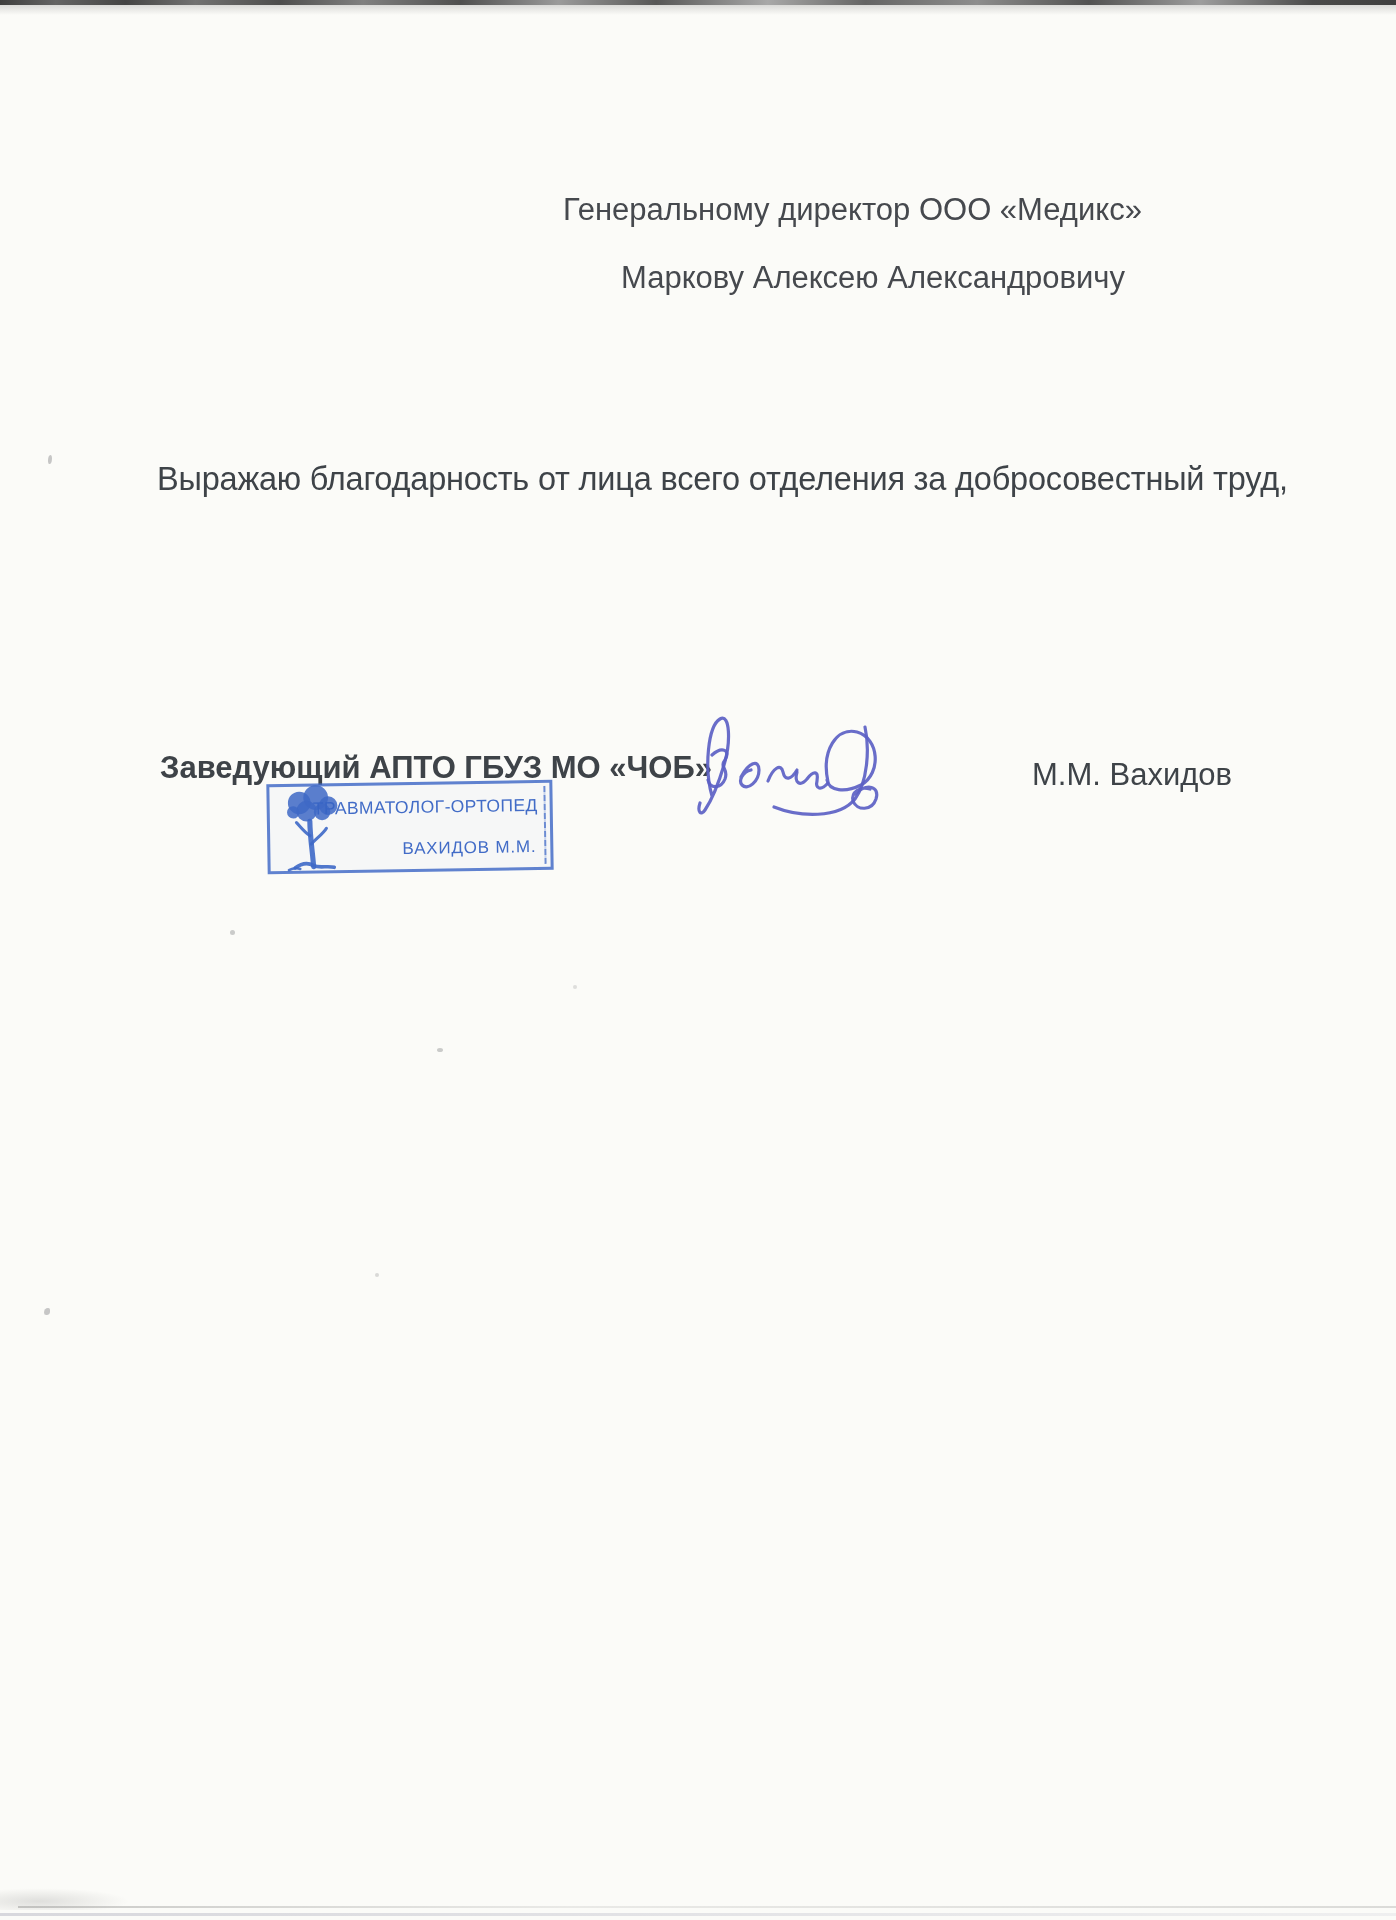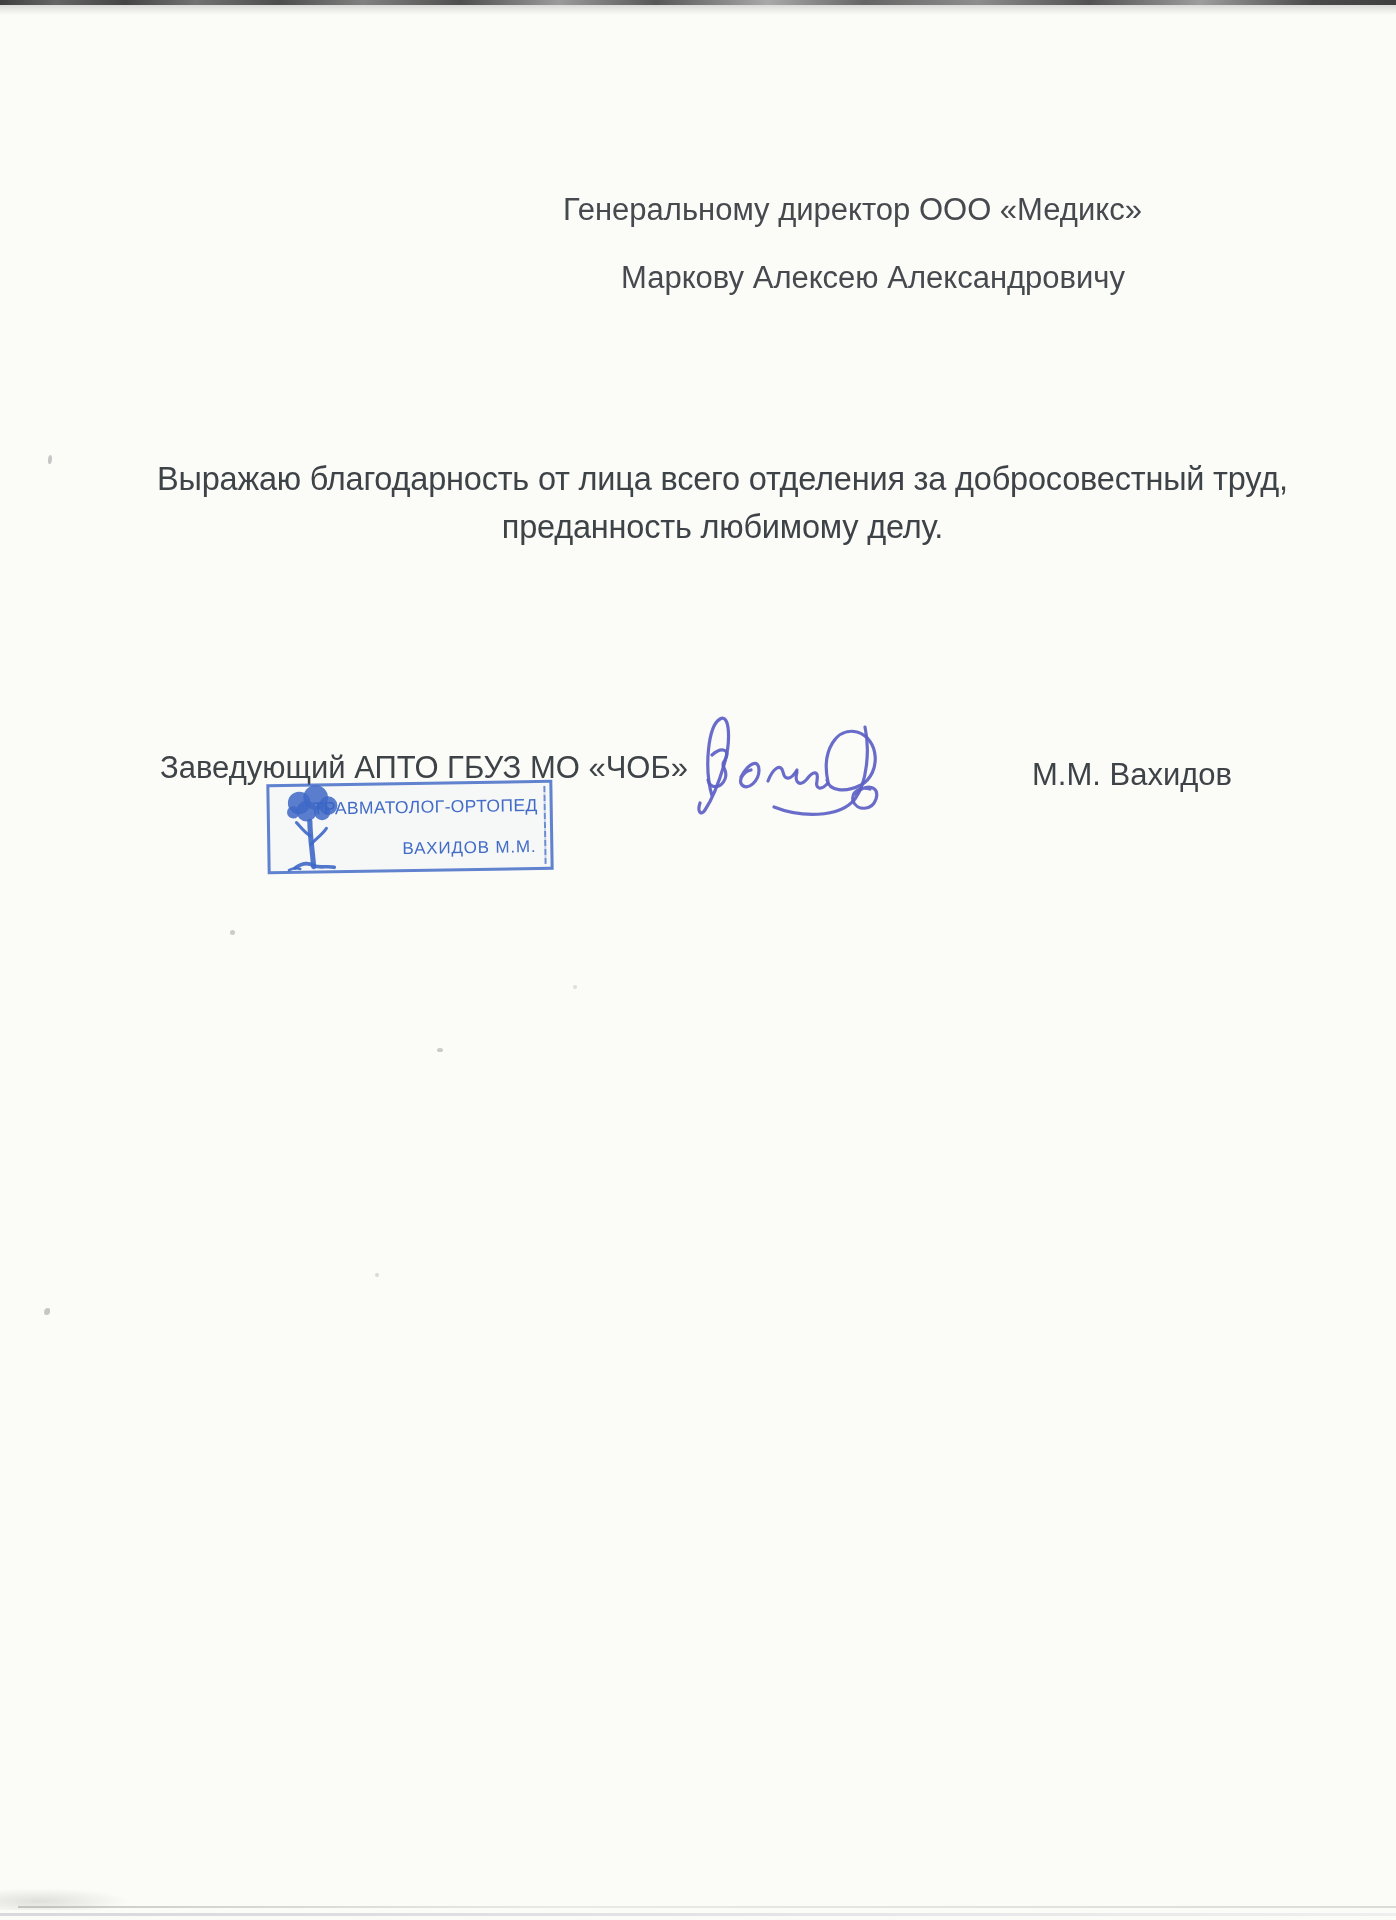--- a/index.html
+++ b/index.html
@@ -66,26 +66,26 @@
   .speckle.s5 { left: 44px;  top: 1308px; width: 6px; height: 7px;  border-radius: 70% 30% 60% 40%; opacity: .55; }
   .speckle.s6 { left: 573px; top: 985px;  width: 4px; height: 4px;  opacity: .3; }
 
   
   .recipient-line { position: absolute; font-size: 31px; color: #46494e; white-space: nowrap; }
   .recipient-line.l1 { left: 563px; top: 192px; }
   .recipient-line.l2 { left: 621px; top: 260px; }
 
   
   .body-block { position: absolute; left: 157px; top: 455px; font-size: 32.5px; color: #3e4348; }
-  .body-block .line { white-space: nowrap; line-height: 48px; letter-spacing: -0.2px; text-align: center; }
+  .body-block .line { white-space: nowrap; line-height: 48px; letter-spacing: -0.2px; }
 
   
   .sig-title {
     position: absolute; left: 160px; top: 750px;
-    font-size: 31px; color: #3e4348; white-space: nowrap;
+    font-size: 31px; color: #3e4348; white-space: nowrap; font-weight: bold;
   }
   .sig-name {
     position: absolute; left: 1032px; top: 757px;
     font-size: 31px; color: #3e4348; white-space: nowrap;
   }
   .signature-svg {
     position: absolute; left: 678px; top: 698px;
     width: 240px; height: 140px;
   }
   .signature-svg path {
@@ -139,21 +139,20 @@
 <div class="page">
 
   <div class="scan-edge-top"></div>
   <div class="scan-edge-top-fade"></div>
 
   <div class="recipient-line l2">Маркову Алексею Александровичу</div>
   <div class="recipient-line l1">Генеральному директор ООО «Медикс»</div>
 
   <div class="body-block">
     <div class="line">Выражаю благодарность от лица всего отделения за добросовестный труд,</div>
-    <div class="line">преданность любимому делу.</div>
   </div>
 
   <div class="sig-title">Заведующий АПТО ГБУЗ МО «ЧОБ»</div>
 
   <svg class="signature-svg" viewBox="0 0 240 140" aria-hidden="true">
     <path d="M34 98 C26 70 30 28 42 21 C52 15 53 44 46 67 C41 84 33 103 27 112 C23 118 19 114 22 105"></path>
     <path d="M34 57 C44 48 53 52 47 62 C41 70 51 70 47 81 C43 91 32 91 30 82"></path>
     <path d="M63 79 C71 64 81 61 81 72 C81 83 70 93 64 87 C60 82 65 74 73 72"></path>
     <path d="M90 83 C95 70 103 65 105 74 C107 83 113 82 119 72"></path>
     <path d="M119 74 C116 85 122 89 129 81 C135 73 141 72 139 83 C137 91 143 93 150 85"></path>

